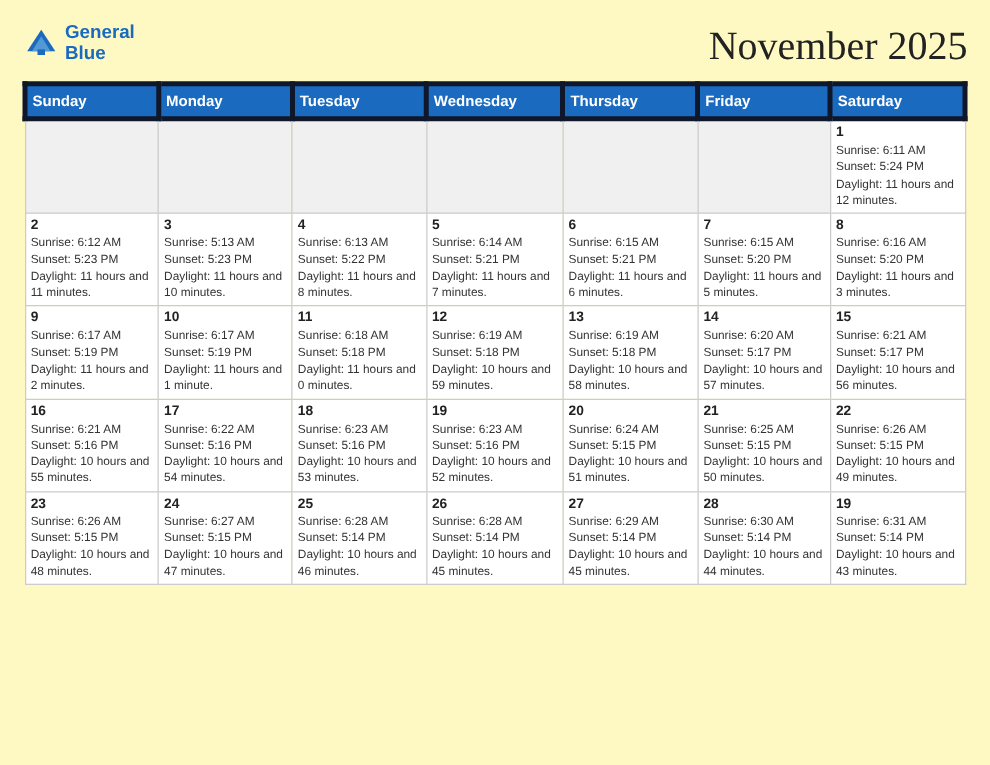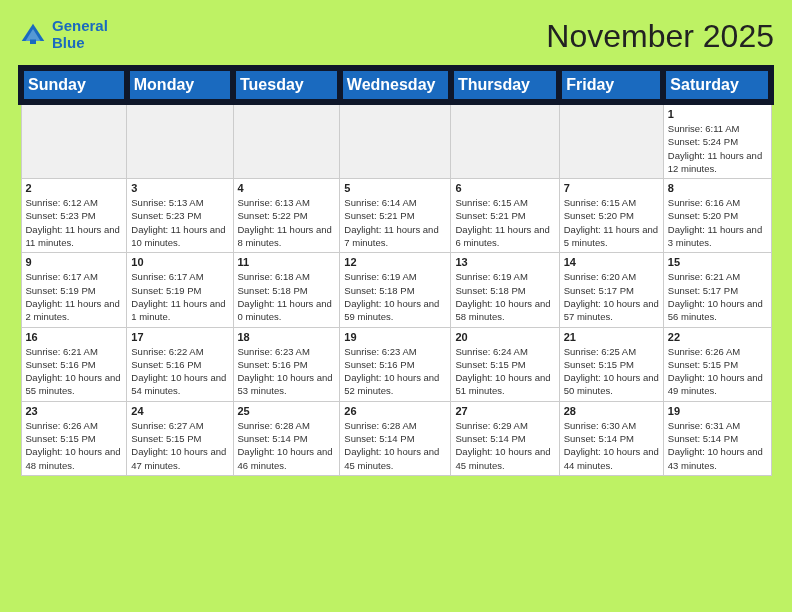--- a/index.html
+++ b/index.html
@@ -7,21 +7,21 @@
       font-family: Arial, sans-serif;
       background: #fff;
       width: 792px;
       height: 612px;
       overflow: hidden;
     }
     .page {
       width: 792px;
       min-height: 612px;
       padding: 18px 18px 10px 18px;
-      background: #bef264;
+      background: #fef9c3;
     }
     .header {
       display: flex;
       justify-content: space-between;
       align-items: flex-start;
       margin-bottom: 10px;
     }
     .logo {
       display: flex;
       align-items: center;
@@ -35,43 +35,44 @@
     .logo-text span {
       color: #1a6abf;
       font-weight: bold;
     }
     .logo-icon {
       width: 30px;
       height: 30px;
     }
     .title-block {
       text-align: right;
+      font-family: Liberation Serif, serif;
     }
     .month-title {
       font-size: 32px;
       color: #222;
       font-weight: normal;
     }
     .subtitle {
       font-size: 14px;
       color: #555;
     }
     .calendar {
       width: 100%;
       border-collapse: collapse;
       font-size: 10px;
     }
     .calendar th {
       background: #1a6abf;
       color: #fff;
       padding: 5px 4px;
       text-align: left;
-      font-size: 16px;
+      font-size: 12px;
       font-weight: bold;
-      border: 6px solid #0f172a;
+      border: 4px solid #0f172a;
     }
     .calendar td {
       border: 1px solid #ccc;
       vertical-align: top;
       padding: 3px 4px;
       width: 113px;
       min-height: 70px;
       background: #fff;
     }
     .calendar td.empty {

